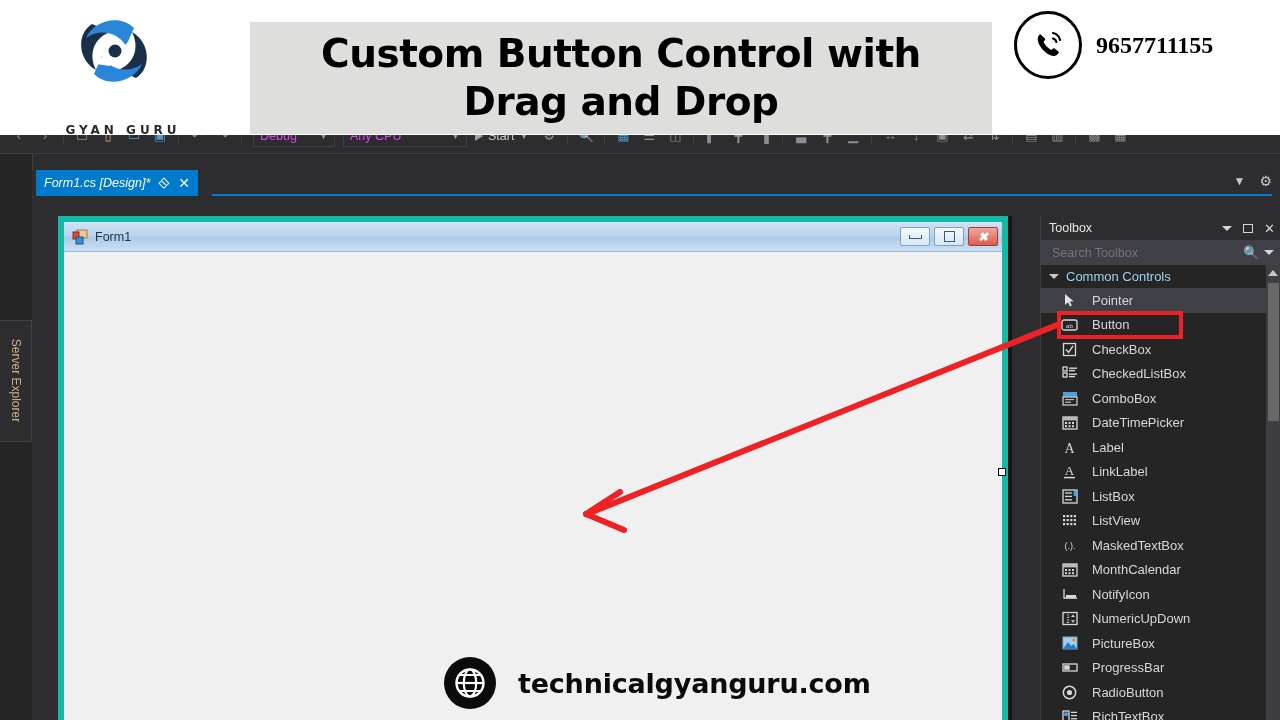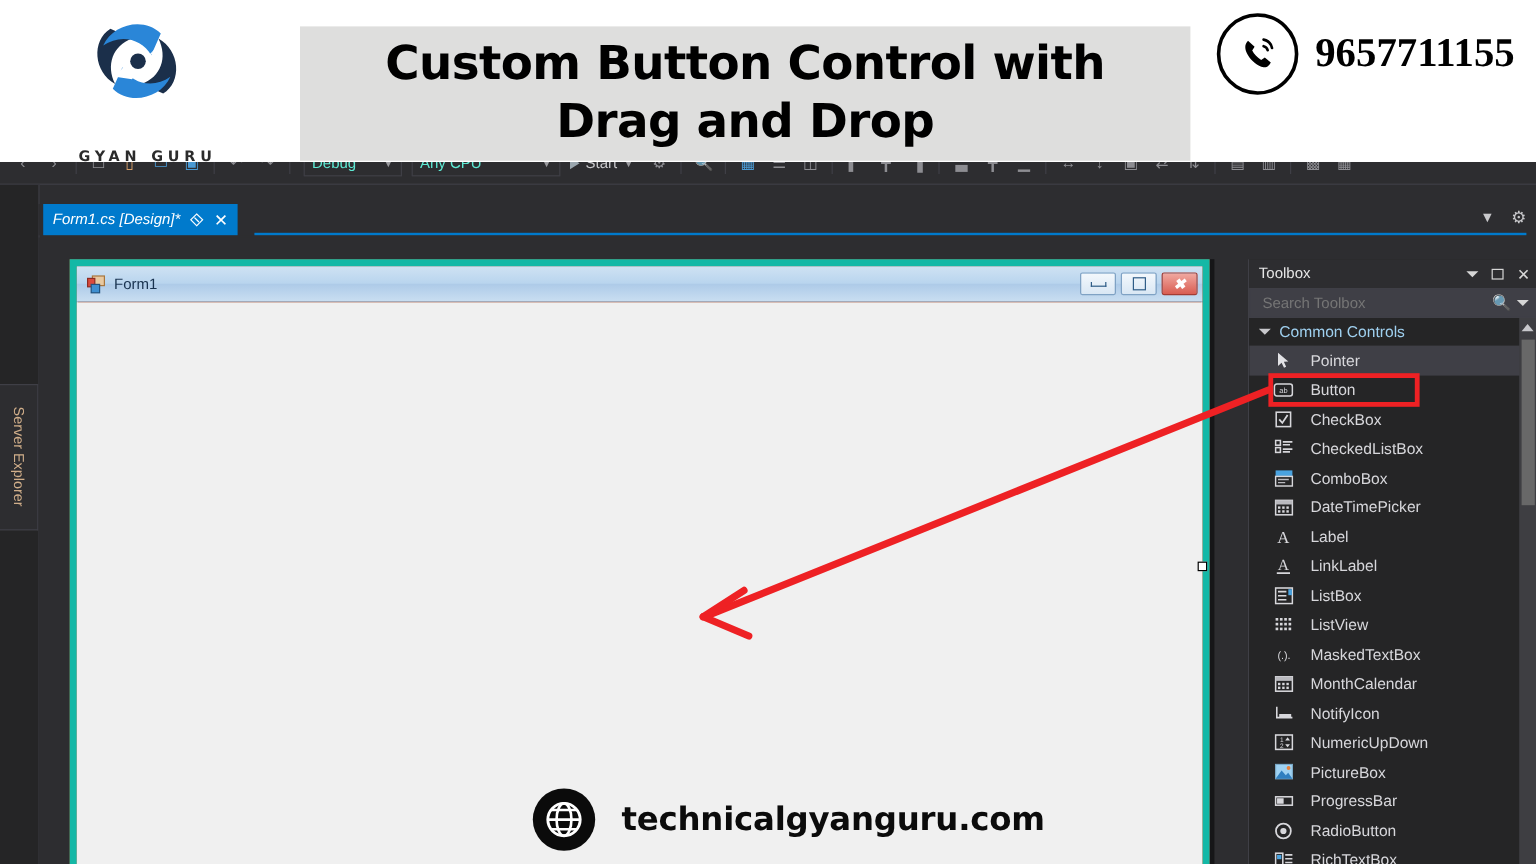--- a/index.html
+++ b/index.html
@@ -50,21 +50,21 @@
     position:absolute;left:1014px;top:10px;width:246px;height:70px;
     display:flex;align-items:center;gap:14px;
   }
   .phone-circle{
     width:68px;height:68px;border-radius:50%;border:3.5px solid #000;
     box-sizing:border-box;display:flex;align-items:center;justify-content:center;
     flex:0 0 auto;background:#fff;
   }
   .phone-num{
     font-family:"Liberation Serif", serif;
-    font-weight:bold;font-size:34px;color:#000;letter-spacing:0px;
+    font-weight:bold;font-size:24px;color:#000;letter-spacing:0px;
   }
 
   
   .vs{
     position:absolute;left:0;top:0;width:1280px;height:720px;
     background:#2d2d30;z-index:10;
   }
 
   
   .vs-toolbar{
@@ -75,21 +75,21 @@
   .tb-ico{
     width:26px;height:24px;display:flex;align-items:center;justify-content:center;
     color:#8d8d92;font-size:13px;
   }
   .tb-sep{width:1px;height:18px;background:#3f3f46;margin:0 5px;}
   .tb-combo{
     height:22px;border:1px solid #3f3f46;background:#2d2d30;color:#9fc3e8;
     font-size:12.5px;display:flex;align-items:center;padding:0 6px;box-sizing:border-box;
     justify-content:space-between;
   }
-  .tb-combo .cv{color:#5eead4;}
+  .tb-combo .cv{color:#d946ef;}
   .tb-combo .ca{color:#9a9a9e;font-size:9px;margin-left:8px;}
   .tb-start{
     display:flex;align-items:center;gap:5px;color:#c9c9cc;font-size:12.5px;
     padding:0 8px;height:22px;
   }
   .tri{
     width:0;height:0;border-left:8px solid #9aa6ae;
     border-top:5px solid transparent;border-bottom:5px solid transparent;
   }
 

